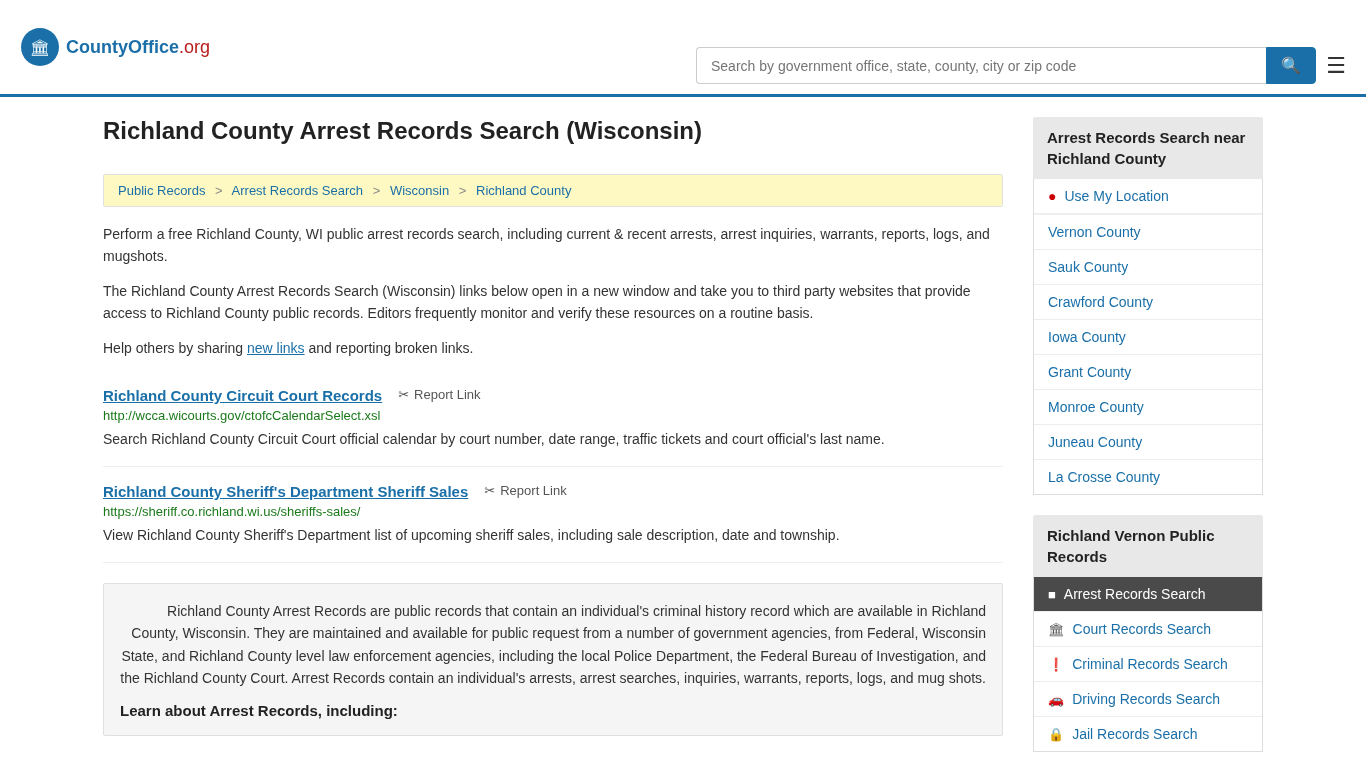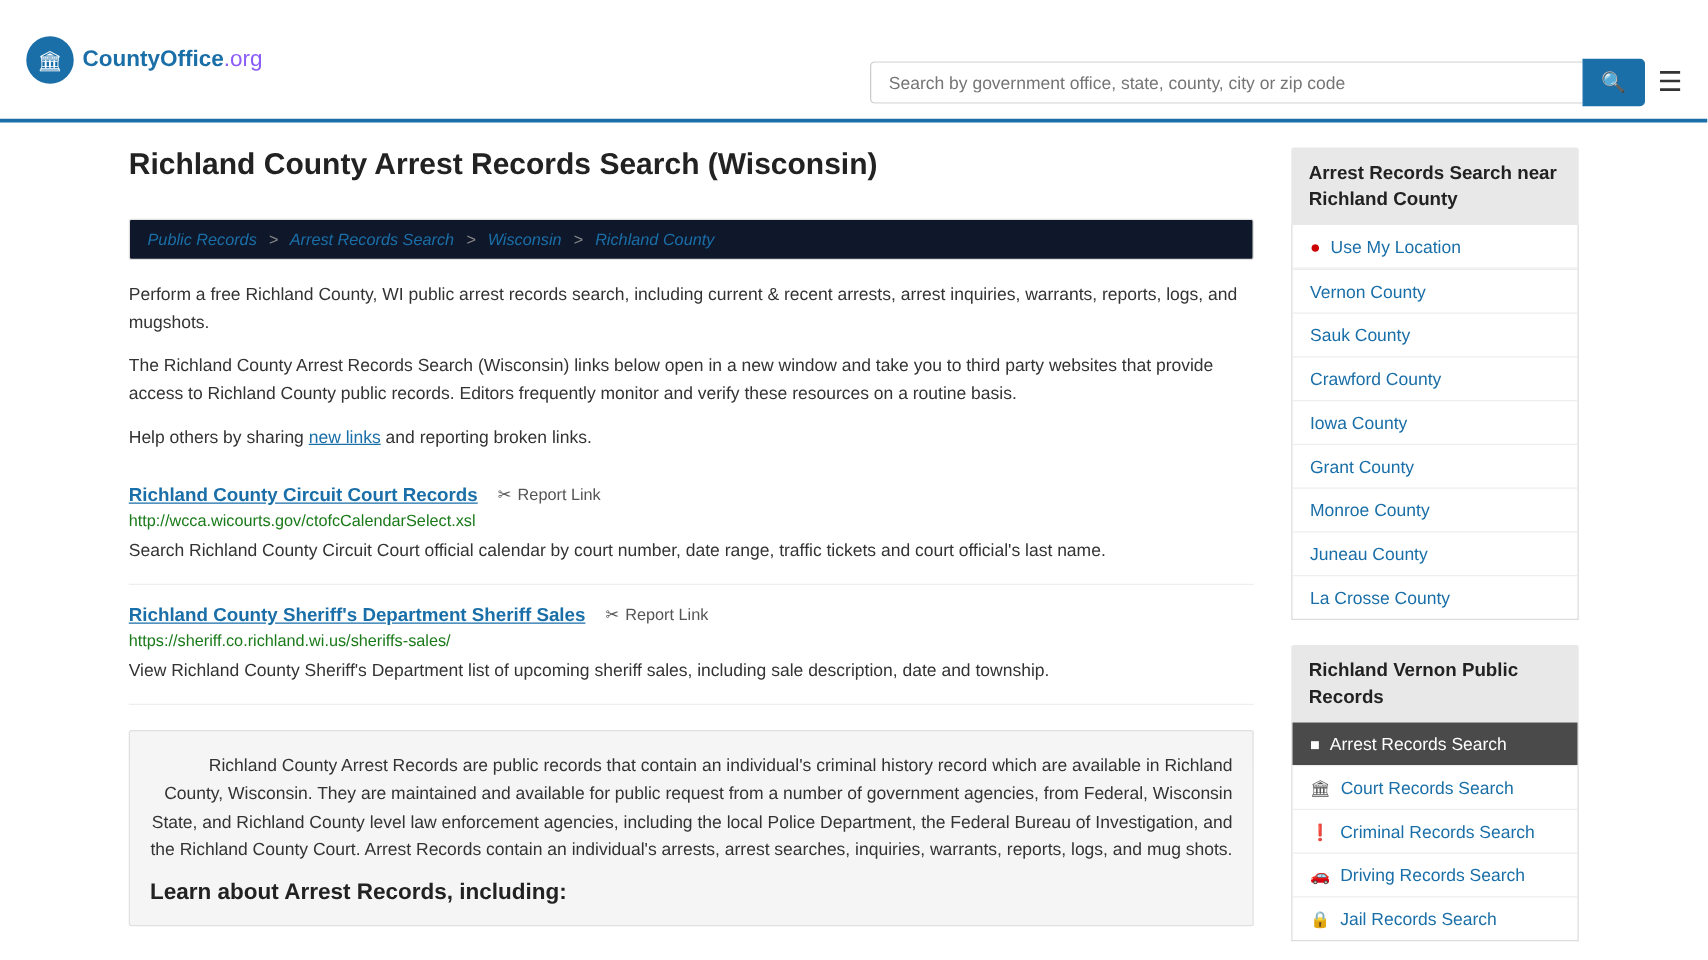--- a/index.html
+++ b/index.html
@@ -26,21 +26,20 @@
     }
     #logo-text {
       font-size: 18px;
       font-weight: bold;
       color: #1a6fa8;
     }
     #logo-text span { color: #333; font-weight: normal; }
     #search-area {
       flex: 1;
       display: flex;
-      align-items: center;
       max-width: 650px;
       margin-left: auto;
       margin-top: 37px;
     }
     #search-input {
       flex: 1;
       padding: 8px 14px;
       border: 1px solid #ccc;
       border-right: none;
       border-radius: 4px 0 0 4px;
@@ -86,28 +85,27 @@
     
     #page-title {
       font-size: 24px;
       font-weight: bold;
       color: #222;
       margin-bottom: 29px;
     }
 
     
     #breadcrumb {
-      background: #0f172a;
+      background: #fef9c3;
       padding: 8px 14px;
       border: 1px solid #e0e0e0;
       font-size: 13px;
       color: #555;
       margin-bottom: 16px;
       border-radius: 2px;
-      font-style: italic;
     }
     #breadcrumb a { color: #1a6fa8; text-decoration: none; }
     #breadcrumb .sep { margin: 0 6px; color: #888; }
 
     
     .desc-p {
       font-size: 14px;
       line-height: 1.6;
       color: #333;
       margin-bottom: 12px;
@@ -169,21 +167,21 @@
       margin-bottom: 12px;
     }
     #find-section p {
       font-size: 14px;
       line-height: 1.6;
       color: #333;
       margin-bottom: 12px;
       text-align: right;
     }
     #find-section h3 {
-      font-size: 18px;
+      font-size: 15px;
       font-weight: bold;
       color: #222;
       margin-top: 0;
     }
 
     
     .sidebar-section {
       margin-bottom: 20px;
     }
     .sidebar-heading {
@@ -237,21 +235,21 @@
 </head>
 <body>
 
 <header id="header">
   <a id="logo-area" href="#">
     <svg id="logo-icon" viewBox="0 0 40 40">
       <circle cx="20" cy="20" r="19" fill="#1a6fa8"></circle>
       <text x="20" y="26" text-anchor="middle" font-size="16" fill="#fff" font-family="Arial">🏛</text>
     </svg>
     <span id="logo-text">
-      <span style="color:#1a6fa8;font-weight:bold;">CountyOffice</span><span style="color:#8b5cf6;font-weight:normal;">.org</span>
+      <span style="color:#1a6fa8;font-weight:bold;">CountyOffice</span><span style="color:#b91c1c;font-weight:normal;">.org</span>
     </span>
   </a>
   <div id="search-area">
     <input id="search-input" type="text" placeholder="Search by government office, state, county, city or zip code" style="">
     <button id="search-btn">🔍</button>
     <button id="menu-btn">☰</button>
   </div>
 </header>
 
 <div id="content-wrapper">

